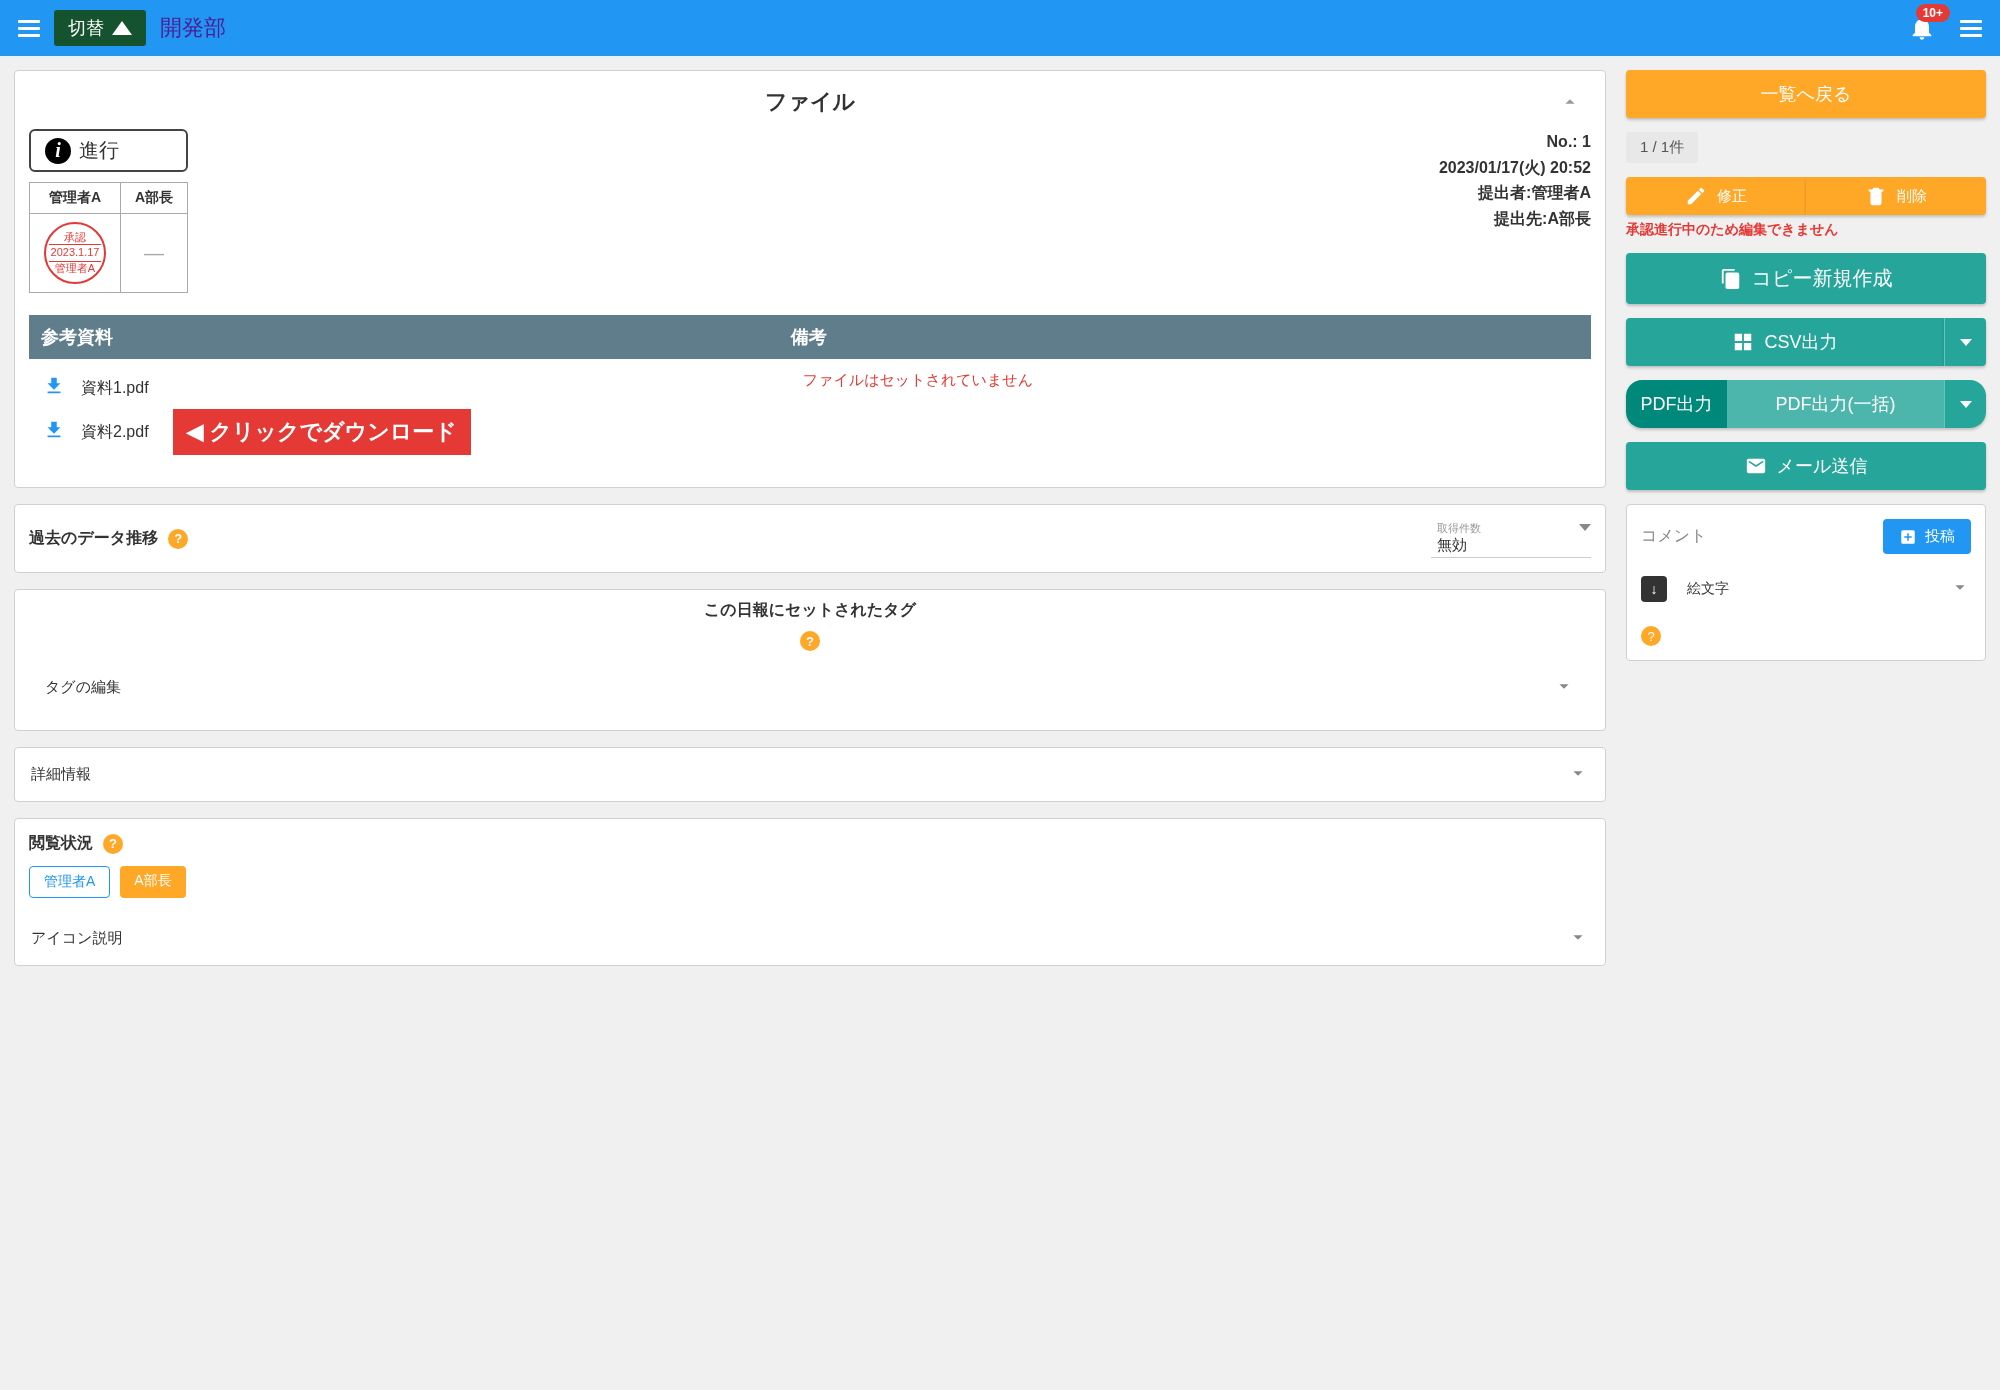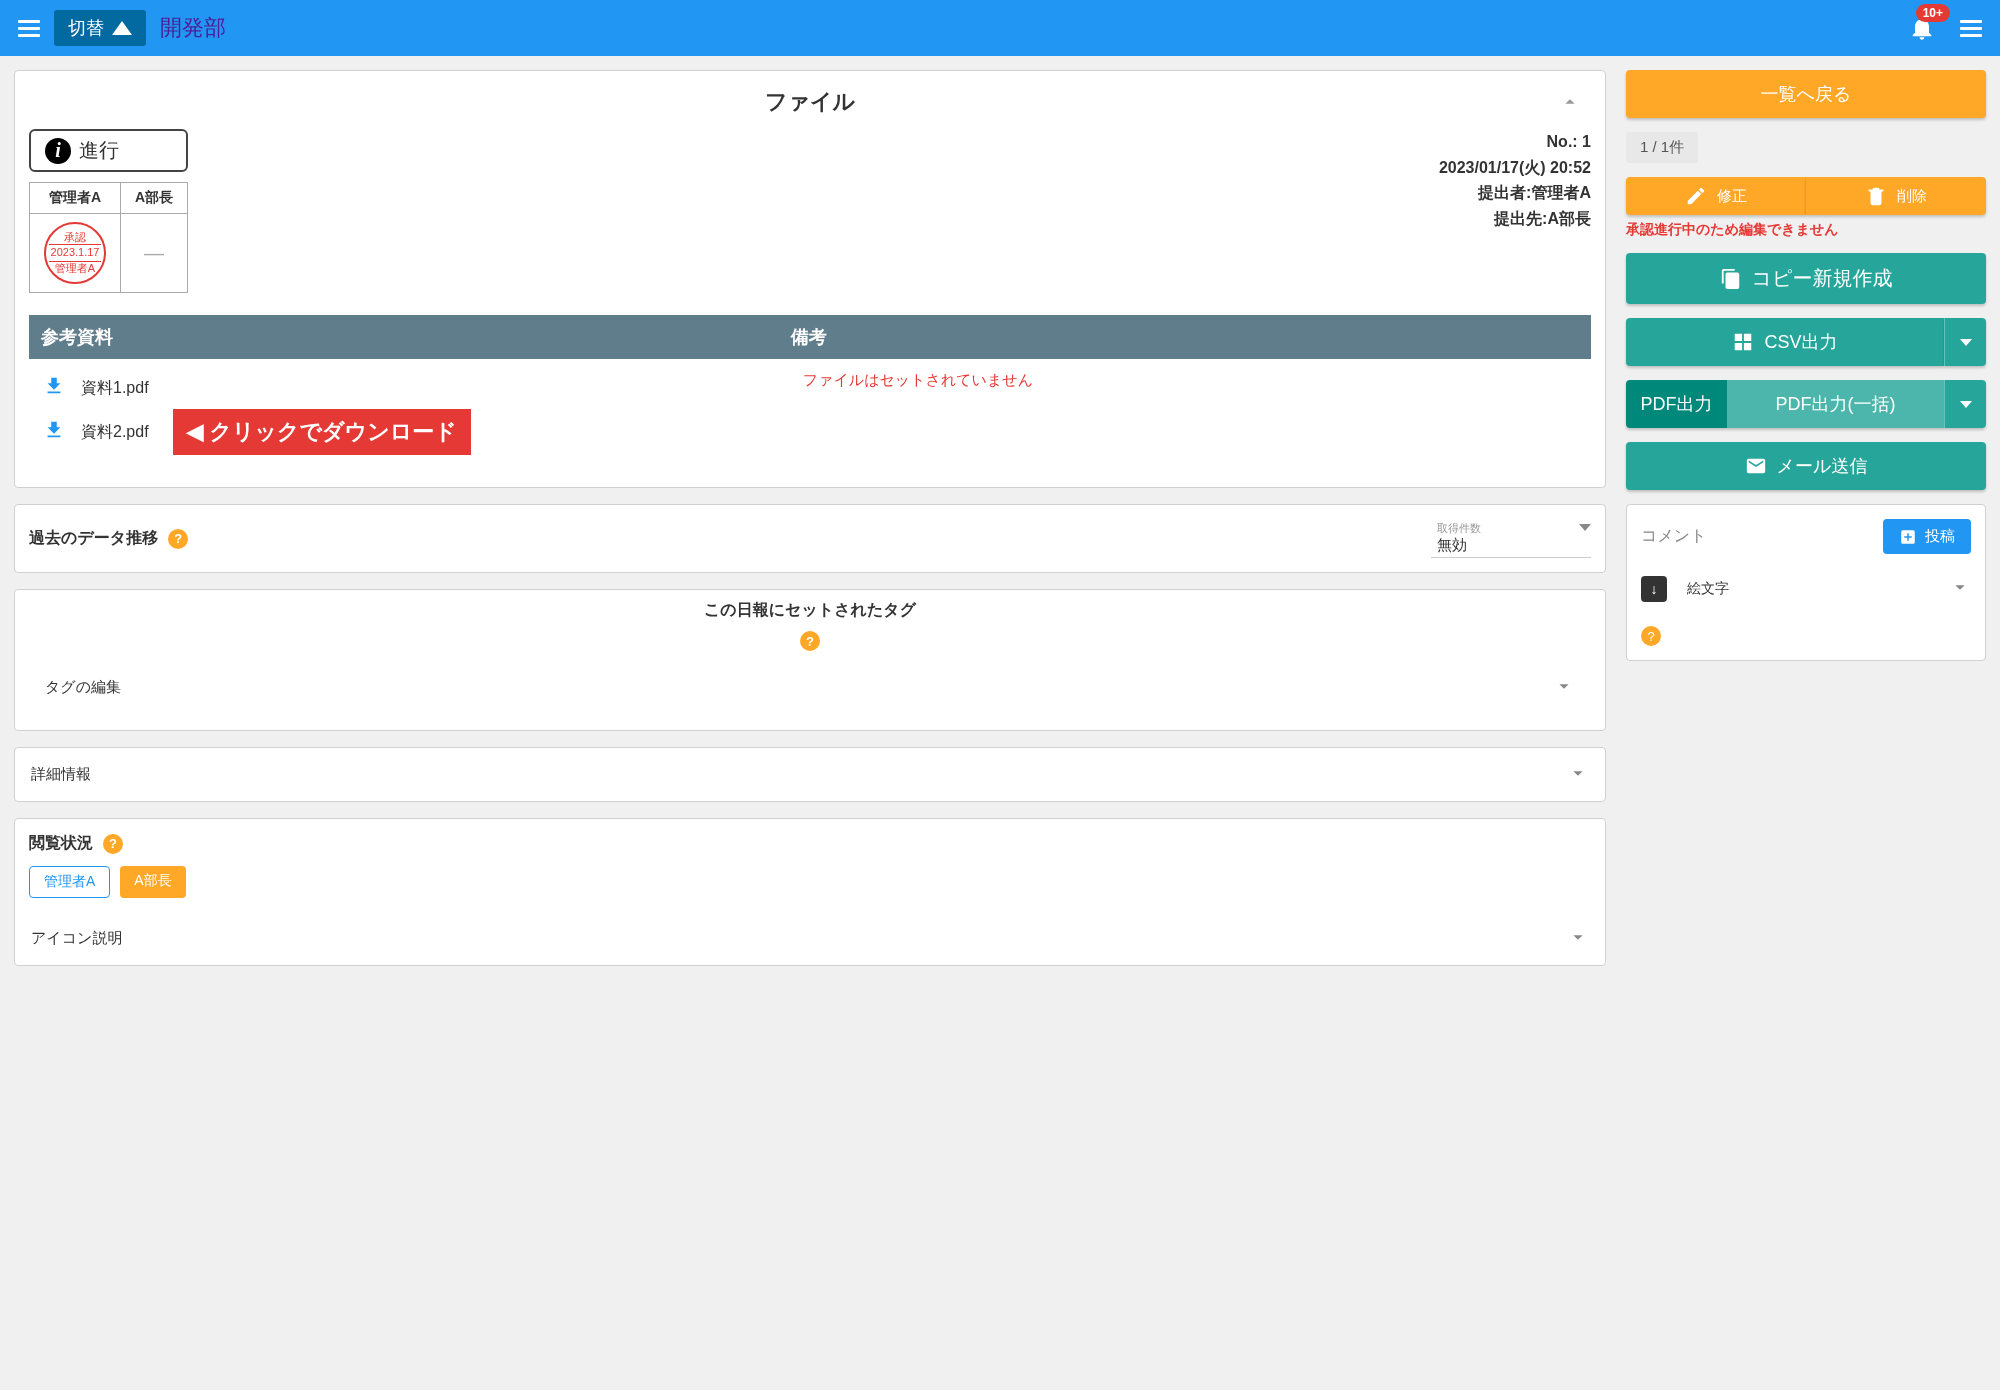--- a/index.html
+++ b/index.html
@@ -15,21 +15,21 @@
     display: flex;
     align-items: center;
     padding: 0 12px;
     color: #fff;
     justify-content: space-between;
   }
   .topbar-left { display: flex; align-items: center; gap: 8px; }
   .menu-icon, .menu-icon-right { cursor: pointer; display:flex; flex-direction:column; gap:4px; padding:6px;}
   .menu-icon span, .menu-icon-right span { width:22px; height:3px; background:#fff; border-radius:1px;}
   .switch-btn {
-    background:#0369a1;
+    background:#14532d;
     color:#fff;
     border:none;
     padding:6px 14px;
     font-size:18px;
     display:flex;
     align-items:center;
     gap:8px;
     cursor:pointer;
     border-radius:3px;
   }
@@ -97,21 +97,21 @@
   .btn.sm { font-size:15px; padding:8px 10px;}
   .btn-row { display:flex; gap:0;}
   .btn-row .btn { border-radius:0;}
   .btn-row .btn:first-child { border-top-left-radius:4px; border-bottom-left-radius:4px;}
   .btn-row .btn:last-child { border-top-right-radius:4px; border-bottom-right-radius:4px;}
   .split { display:flex;}
   .split .main { flex:1; border-radius:4px 0 0 4px;}
   .split .drop { width:42px; border-radius:0 4px 4px 0; border-left:1px solid rgba(255,255,255,0.3); display:flex;align-items:center;justify-content:center;}
   .page-ind { background:#e8e8e8; color:#555; padding:6px 14px; border-radius:3px; align-self:flex-start; font-size:15px;}
   .warn { color:#e53935; font-size:14px; font-weight:bold; margin-top:-8px;}
-  .pdf-row { display:flex; box-shadow:0 2px 3px rgba(0,0,0,0.2); border-radius:4px; overflow:hidden;}
+  .pdf-row { display:flex; box-shadow:0 2px 3px rgba(0,0,0,0.2); border-radius:16px; overflow:hidden;}
   .pdf-row .seg { display:flex;align-items:center;justify-content:center; color:#fff; font-size:18px; padding:12px 6px; cursor:pointer;}
   .pdf-row .seg.dark { background:#00897b; width:28%;}
   .pdf-row .seg.light { background:#4db6ac; flex:1;}
   .pdf-row .seg.drop { background:#26a69a; width:42px; border-left:1px solid rgba(255,255,255,0.3);}
   .comment-card { background:#fff; border:1px solid #d0d0d0; border-radius:4px; padding:14px;}
   .comment-head { display:flex; align-items:center; justify-content:space-between;}
   .comment-head .ttl { color:#888; font-size:16px;}
   .post-btn { background:#2196f3; color:#fff; padding:8px 16px; border:none; border-radius:4px; font-size:15px; display:flex;align-items:center; gap:8px; cursor:pointer;}
   .emoji-row { display:flex; align-items:flex-start; justify-content:space-between; margin-top:22px; cursor:pointer;}
   .emoji-row .el { display:flex; align-items:center; gap:20px;}

